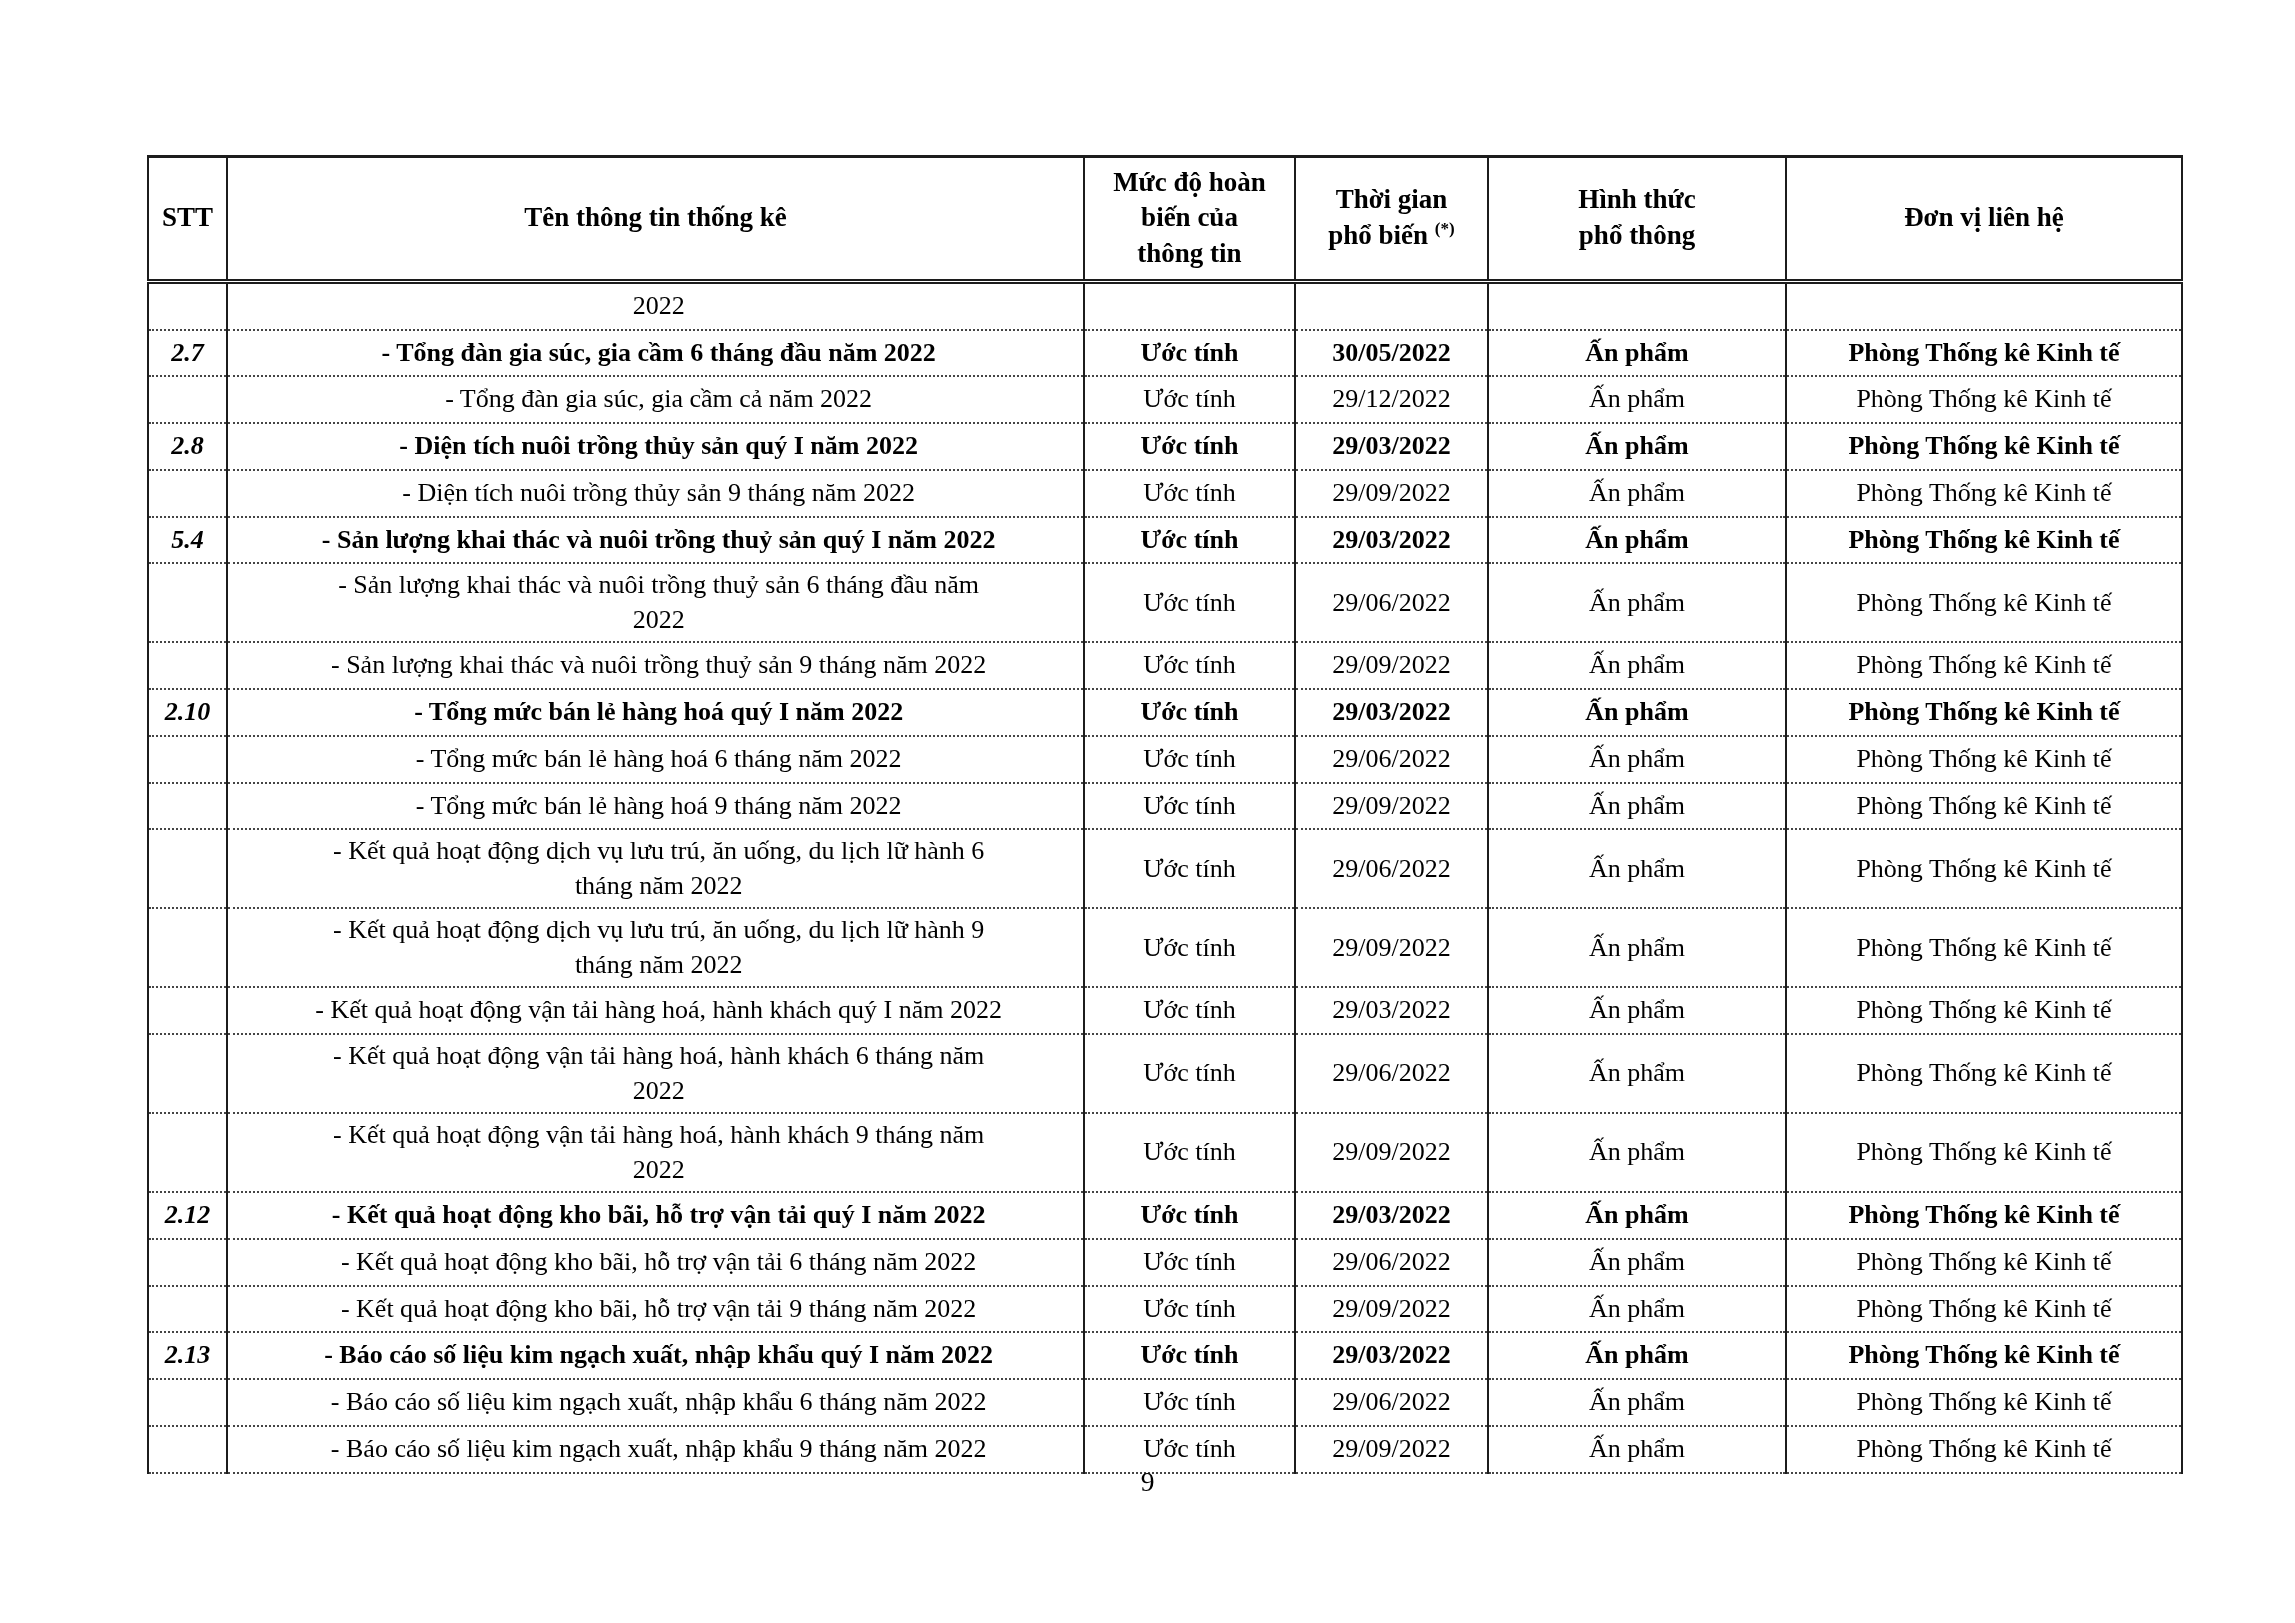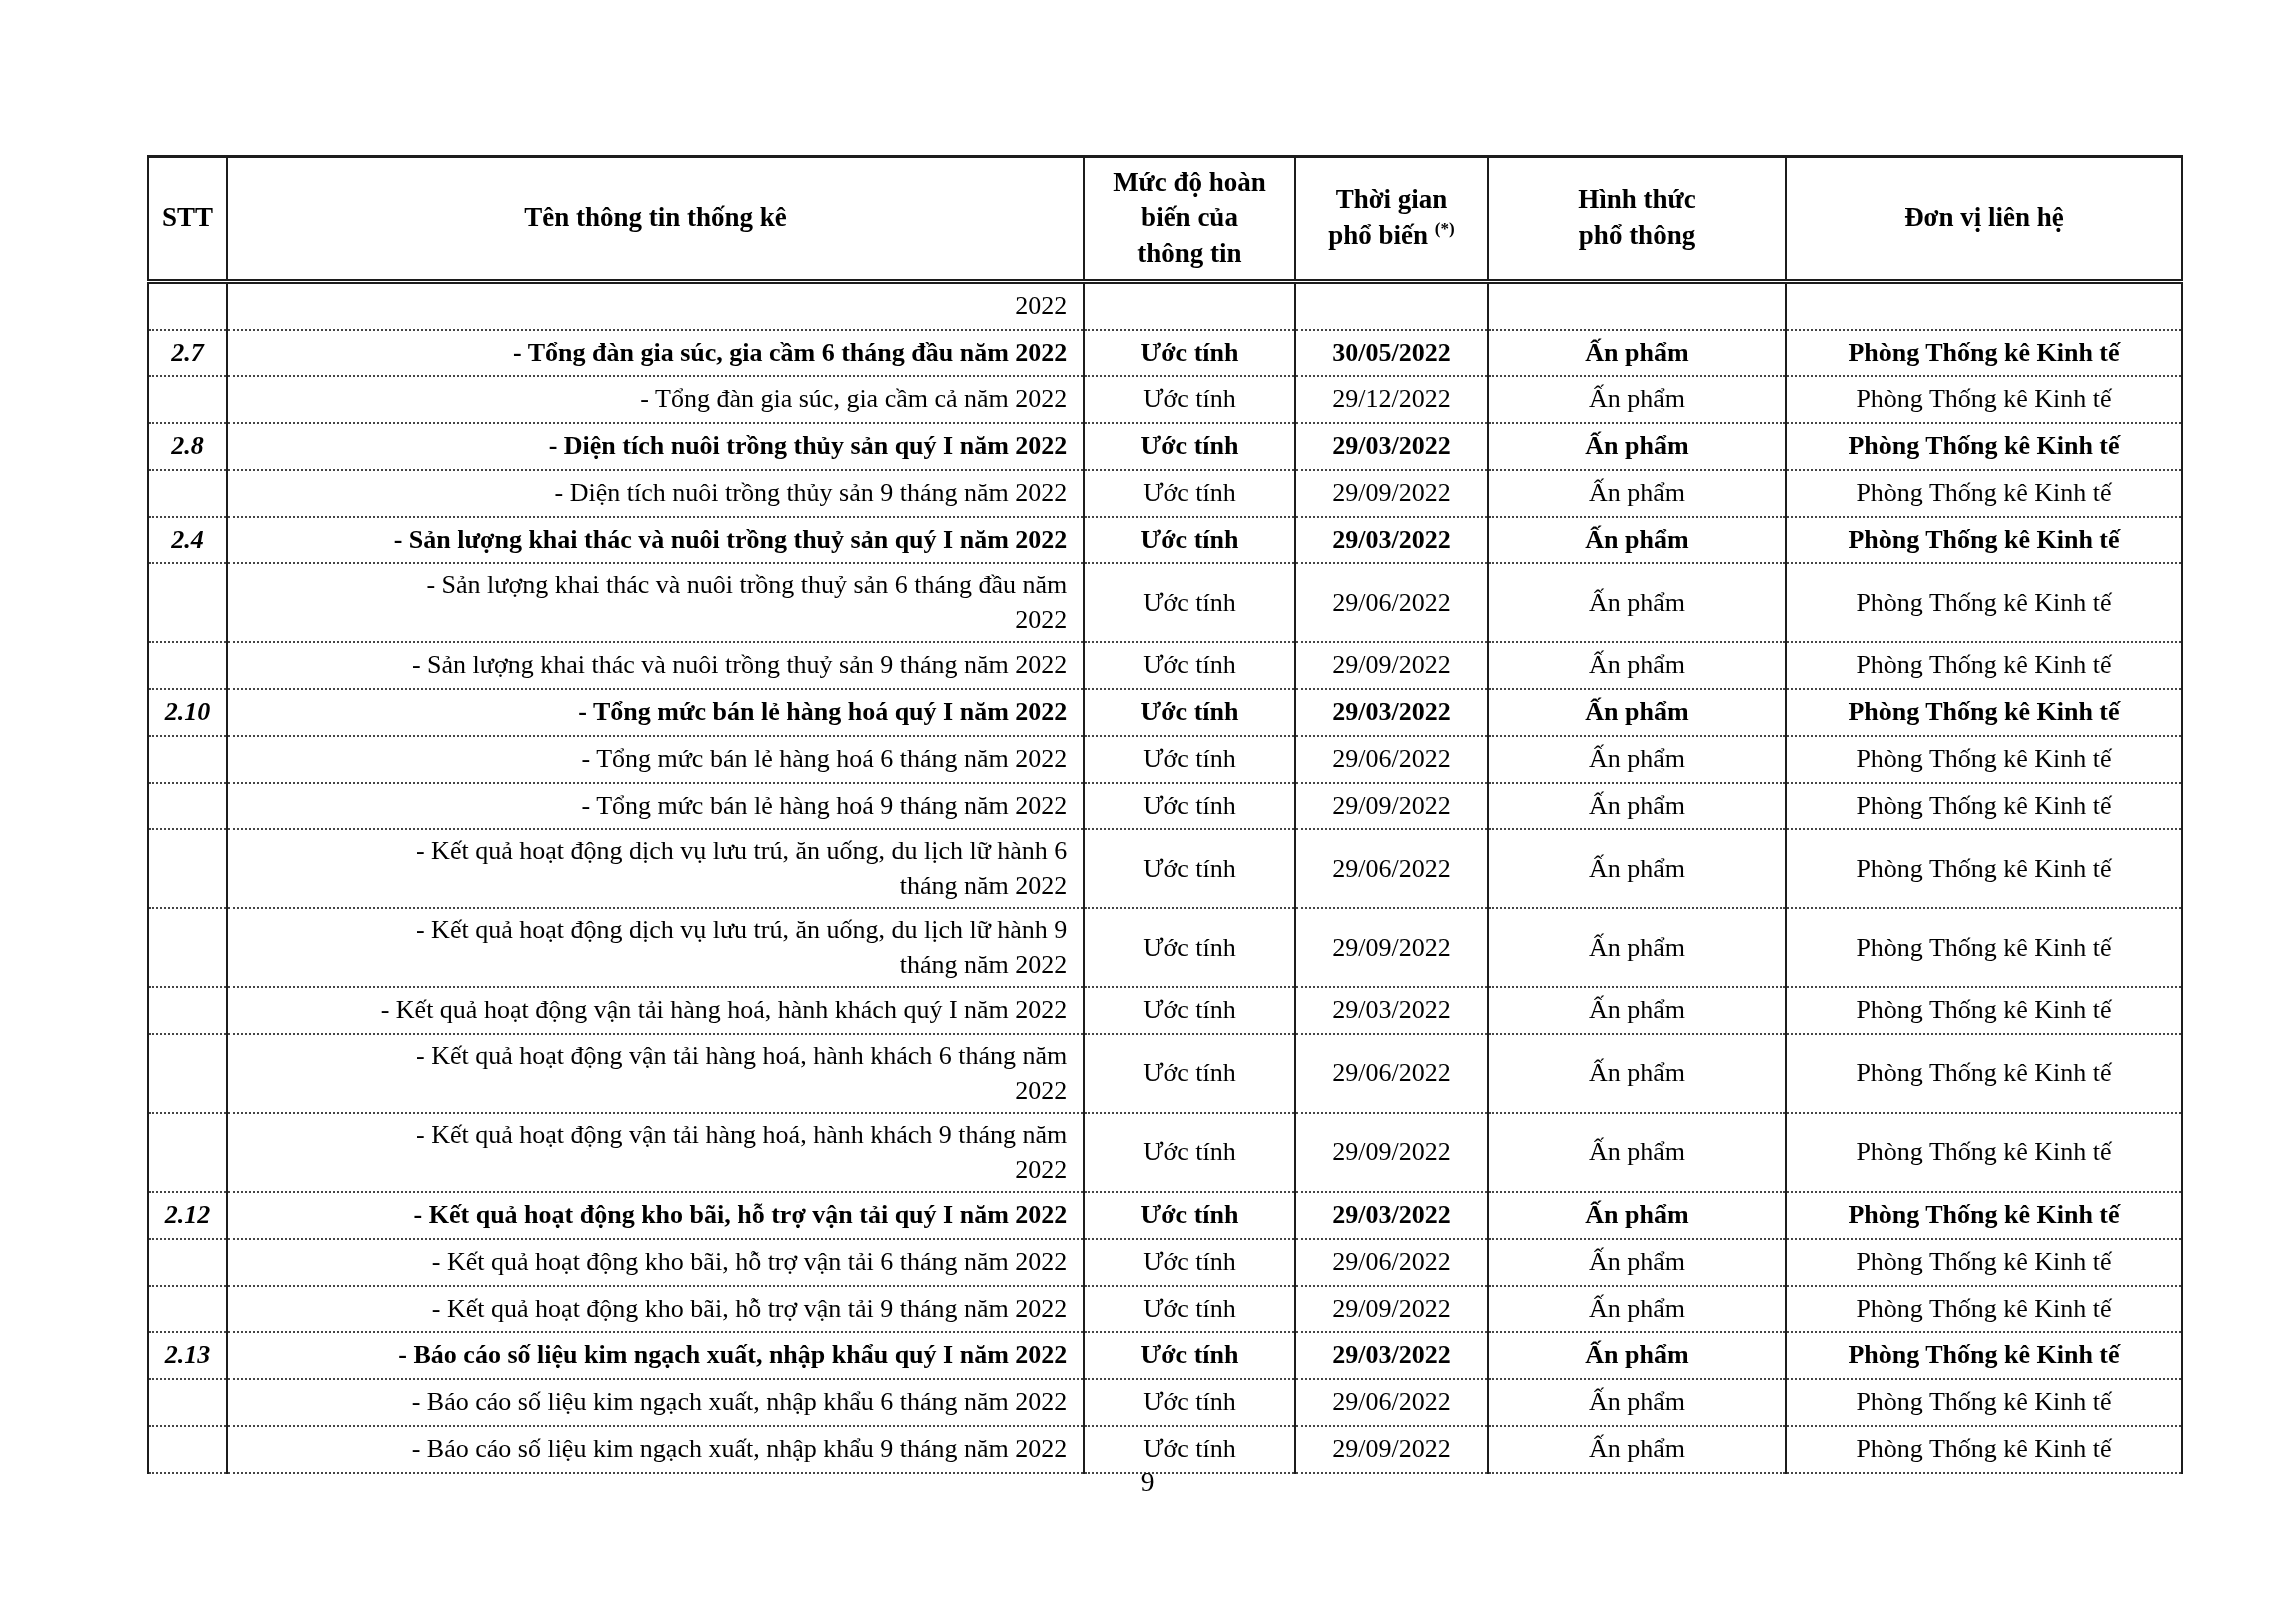--- a/index.html
+++ b/index.html
@@ -36,21 +36,21 @@
     height:98px;
     white-space:pre-line;
   }
   .doc-table td {
     border-top:2px dotted #454545;
     padding:3.9px 6.5px;
     text-align:center;
   }
   .doc-table tbody tr:last-child td { border-bottom:2px dotted #454545; }
   .doc-table td.c-name {
-    text-align:right;
+    text-align:center;
     padding:3.9px 15.7px 3.9px 22px;
     white-space:pre-line;
   }
   .doc-table tr.main td { font-weight:bold; }
   .doc-table td.c-stt { font-weight:bold; font-style:italic; }
   .doc-table tr.cont td { height:37px; }
   .doc-table tbody td { height:37px; }
   sup.note {
     font-size:17px;
     vertical-align:super;
@@ -127,21 +127,21 @@
       </tr>
       <tr class="sub">
         <td class="c-stt"></td>
         <td class="c-name">- Diện tích nuôi trồng thủy sản 9 tháng năm 2022</td>
         <td class="c-level">Ước tính</td>
         <td class="c-time">29/09/2022</td>
         <td class="c-form">Ấn phẩm</td>
         <td class="c-unit">Phòng Thống kê Kinh tế</td>
       </tr>
       <tr class="main">
-        <td class="c-stt">2.4</td>
+        <td class="c-stt">5.4</td>
         <td class="c-name">- Sản lượng khai thác và nuôi trồng thuỷ sản quý I năm 2022</td>
         <td class="c-level">Ước tính</td>
         <td class="c-time">29/03/2022</td>
         <td class="c-form">Ấn phẩm</td>
         <td class="c-unit">Phòng Thống kê Kinh tế</td>
       </tr>
       <tr class="sub">
         <td class="c-stt"></td>
         <td class="c-name">- Sản lượng khai thác và nuôi trồng thuỷ sản 6 tháng đầu năm
 2022</td>

